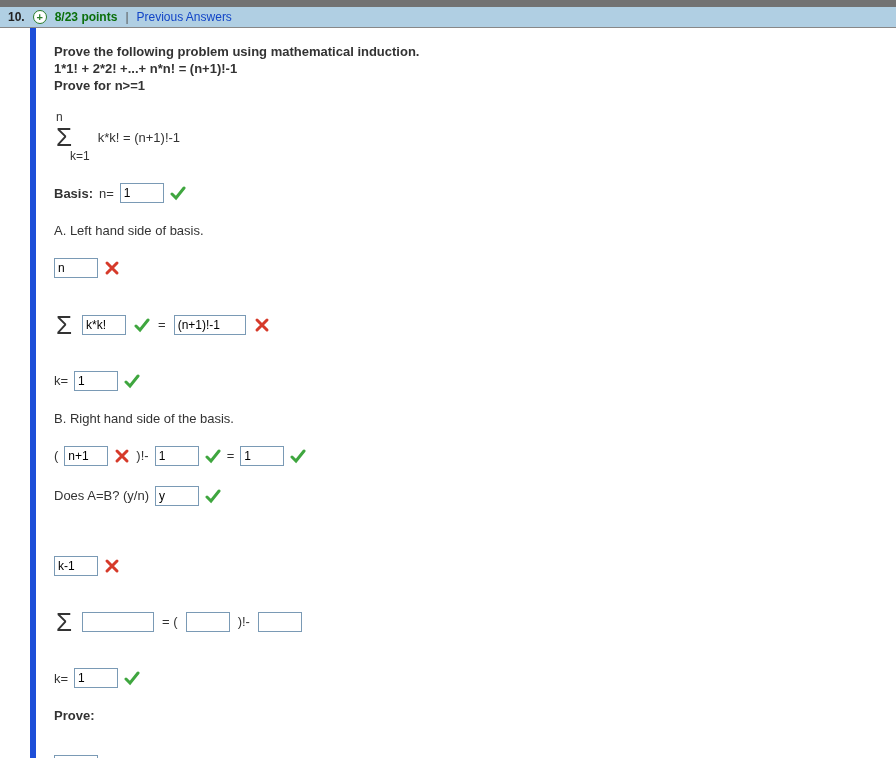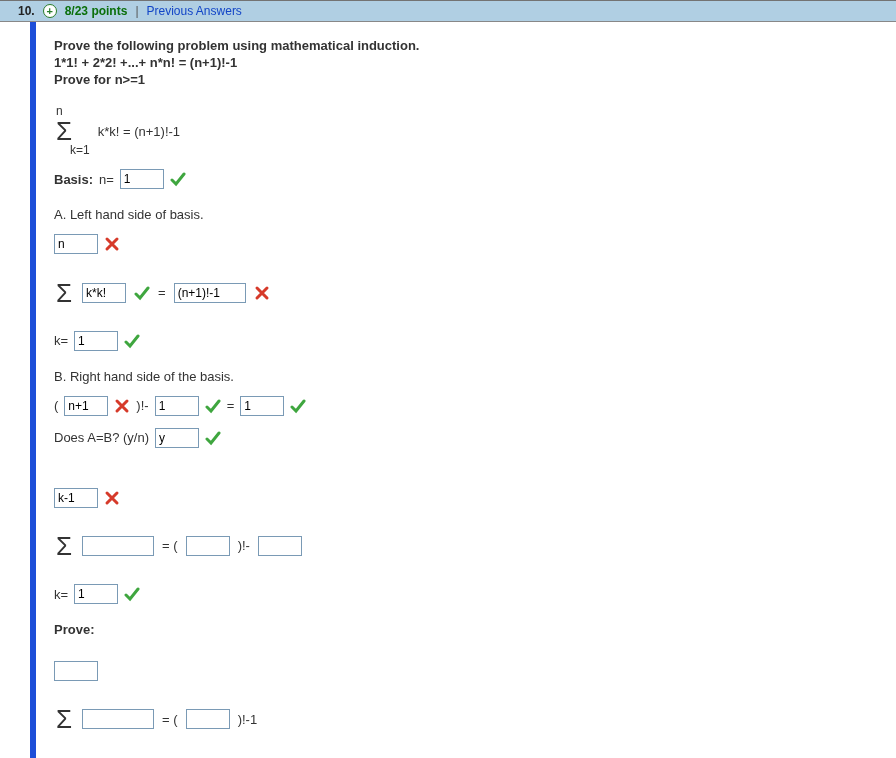--- a/index.html
+++ b/index.html
@@ -5,23 +5,23 @@
   * { box-sizing: border-box; }
   body {
     margin: 0;
     font-family: Verdana, Geneva, sans-serif;
     font-size: 13px;
     color: #333;
     background: #fff;
   }
   .header-bar {
     background: #b0cfe3;
-    border-top: 1px solid #737373;
+    border-top: 7px solid #737373;
     border-bottom: 1px solid #888;
-    padding: 3px 18px;
+    padding: 3px 8px;
     display: flex;
     align-items: center;
     gap: 8px;
     font-size: 12px;
   }
   .qnum {
     font-weight: bold;
     color: #222;
   }
   .plus-icon {
@@ -95,21 +95,21 @@
   hr.sep {
     border: none;
     border-top: 1px solid #999;
     margin: 12px 0 0 0;
   }
   .row-inline {
     display: flex;
     align-items: center;
     gap: 6px;
     flex-wrap: wrap;
-    margin: 12px 0;
+    margin: 20px 0;
   }
 </style>
 </head>
 <body>
 
 <div class="header-bar">
   <span class="qnum">10.</span>
   <span class="plus-icon">+</span>
   <span class="points">8/23 points</span>
   <span class="divider">|</span>

